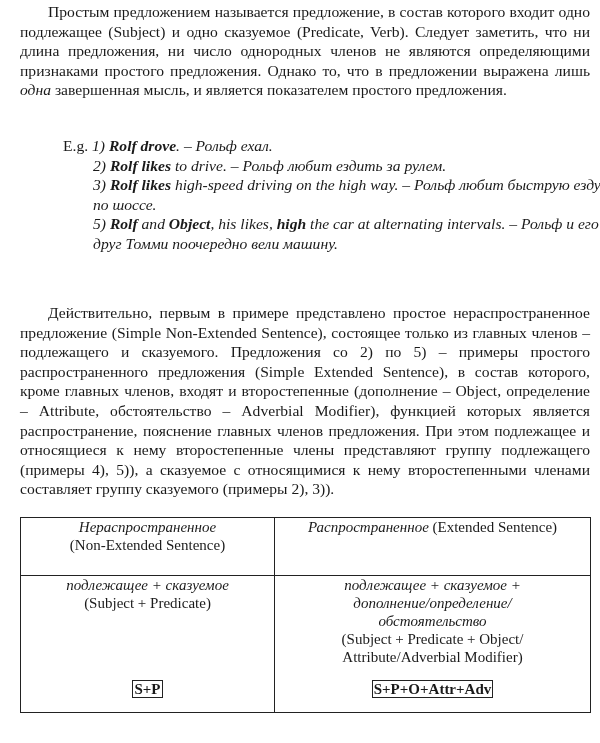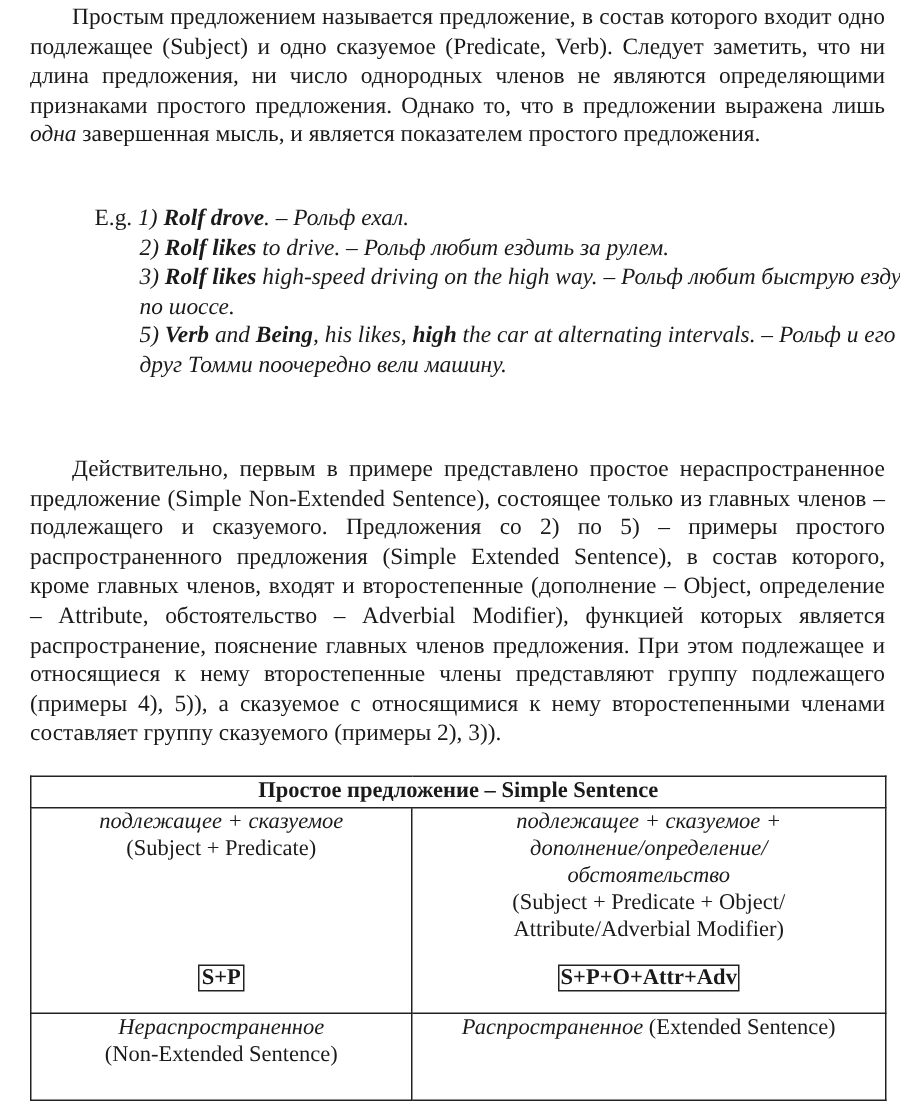--- a/index.html
+++ b/index.html
@@ -45,47 +45,44 @@
 <body>
 
 <div class="page">
 
   <p class="para p1"><span>Простым предложением называется предложение, в состав которого входит одно подлежащее (Subject) и одно сказуемое (Predicate, Verb). Следует заметить, что ни длина предложения, ни число однородных членов не являются определяющими признаками простого предложения. Однако то, что в предложении выражена лишь </span><i>одна</i><span> завершенная мысль, и является показателем простого предложения.</span></p>
 
   <div class="examples">
     <p class="ex ex-first"><span class="lead">E.g.</span> <span>1)</span> <b>Rolf drove</b><span>. – Рольф ехал.</span></p>
     <p class="ex ex-rest"><span>2)</span> <b>Rolf likes</b><span> to drive. – Рольф любит ездить за рулем.</span></p>
     <p class="ex ex-rest"><span>3)</span> <b>Rolf likes</b><span> high-speed driving on the high way. – Рольф любит быструю езду по шоссе.</span></p>
-    <p class="ex ex-rest"><span>5)</span> <b>Verb</b><span> and </span><b>Being</b><span>, his likes, </span><b>high</b><span> the car at alternating intervals. – Рольф и его друг Томми поочередно вели машину.</span></p>
+    <p class="ex ex-rest"><span>5)</span> <b>Rolf</b><span> and </span><b>Object</b><span>, his likes, </span><b>high</b><span> the car at alternating intervals. – Рольф и его друг Томми поочередно вели машину.</span></p>
   </div>
 
   <p class="para p2">Действительно, первым в примере представлено простое нераспространенное предложение (Simple Non-Extended Sentence), состоящее только из главных членов – подлежащего и сказуемого. Предложения со 2) по 5) – примеры простого распространенного предложения (Simple Extended Sentence), в состав которого, кроме главных членов, входят и второстепенные (дополнение – Object, определение – Attribute, обстоятельство – Adverbial Modifier), функцией которых является распространение, пояснение главных членов предложения. При этом подлежащее и относящиеся к нему второстепенные члены представляют группу подлежащего (примеры 4), 5)), а сказуемое с относящимися к нему второстепенными членами составляет группу сказуемого (примеры 2), 3)).</p>
 
   <table class="summary">
     <tbody>
-        <tr>
-      <th class="title" colspan="2">Простое предложение – Simple Sentence</th>
+    <tr>
+      <td class="colhead left">
+        <span class="it">Нераспространенное</span><br>
+        <span>(Non-Extended Sentence)</span>
+      </td>
+      <td class="colhead right">
+        <span class="it">Распространенное</span><span> (Extended Sentence)</span>
+      </td>
     </tr>
     <tr>
       <td class="formula">
         <div class="it">подлежащее + сказуемое</div>
         <div>(Subject + Predicate)</div>
         <div class="formula-box"><span>S+P</span></div>
       </td>
       <td class="formula">
         <div class="it" style="padding:0 40px;">подлежащее + сказуемое + дополнение/определение/обстоятельство</div>
         <div style="padding:0 60px;">(Subject + Predicate + Object/ Attribute/Adverbial Modifier)</div>
         <div class="formula-box"><span>S+P+O+Attr+Adv</span></div>
       </td>
     </tr>
-    <tr>
-      <td class="colhead left">
-        <span class="it">Нераспространенное</span><br>
-        <span>(Non-Extended Sentence)</span>
-      </td>
-      <td class="colhead right">
-        <span class="it">Распространенное</span><span> (Extended Sentence)</span>
-      </td>
-    </tr>
   </tbody>
     </table>
 
 </div>
 
 </body></html>

